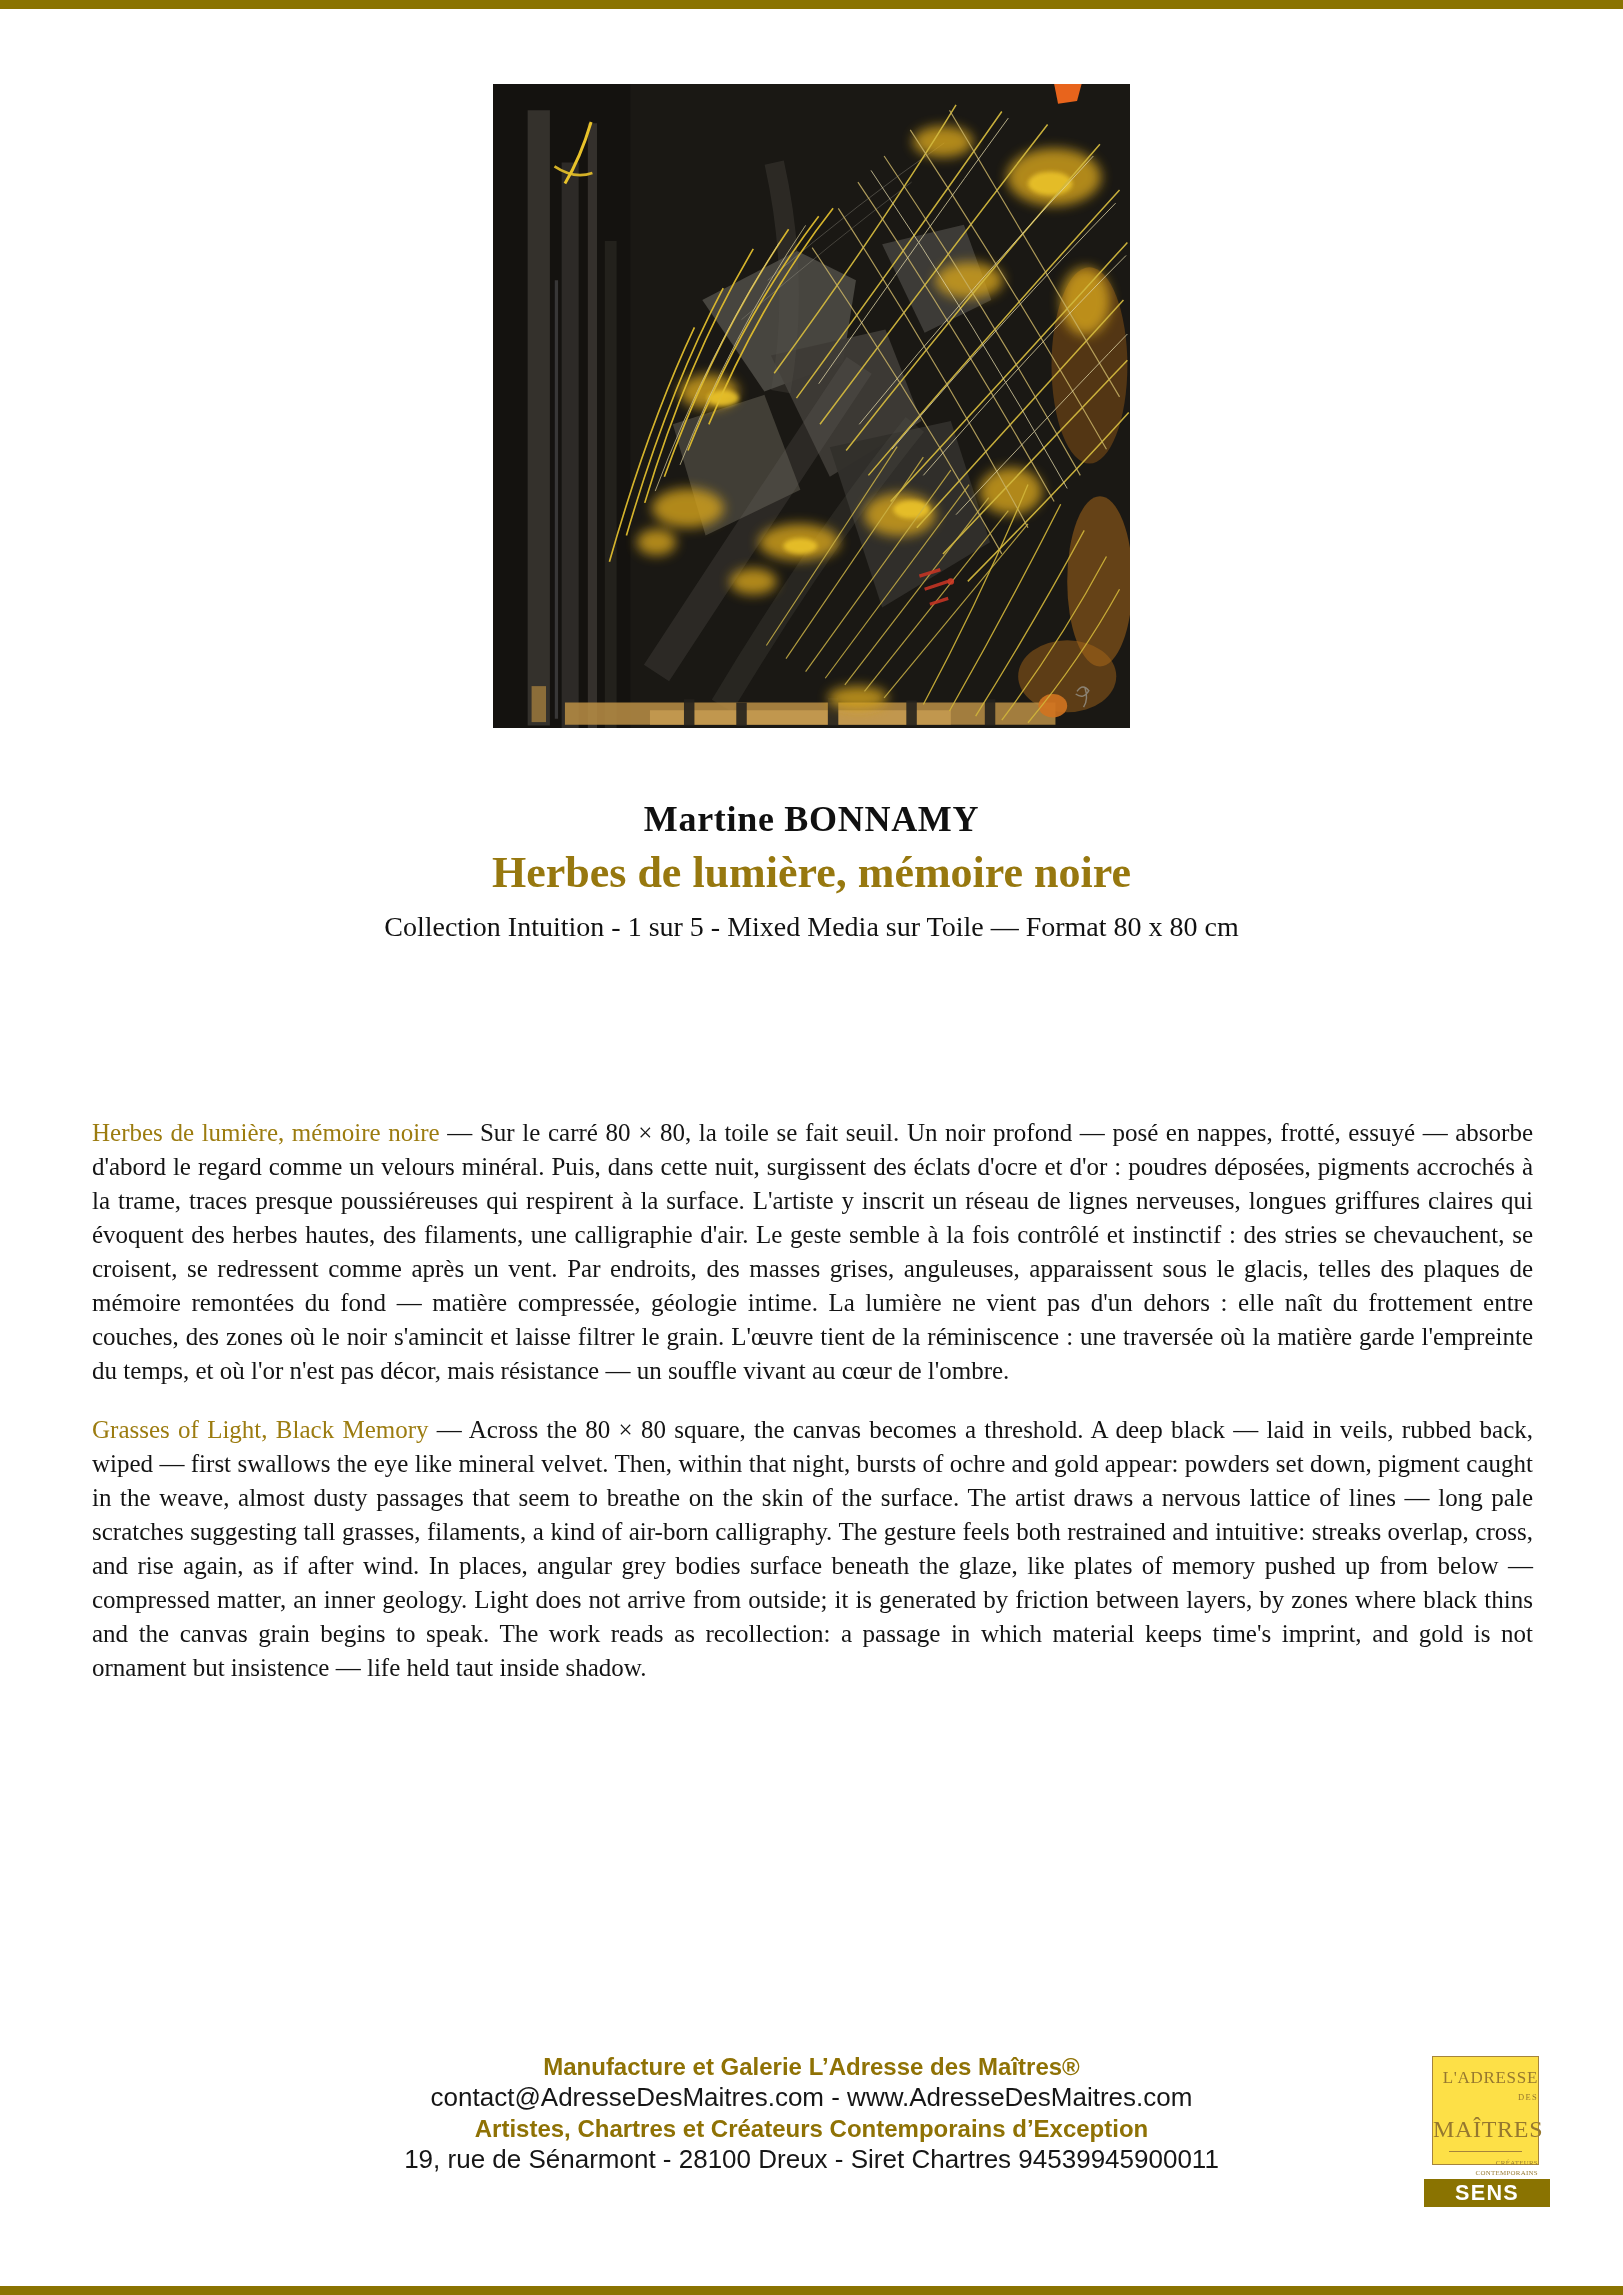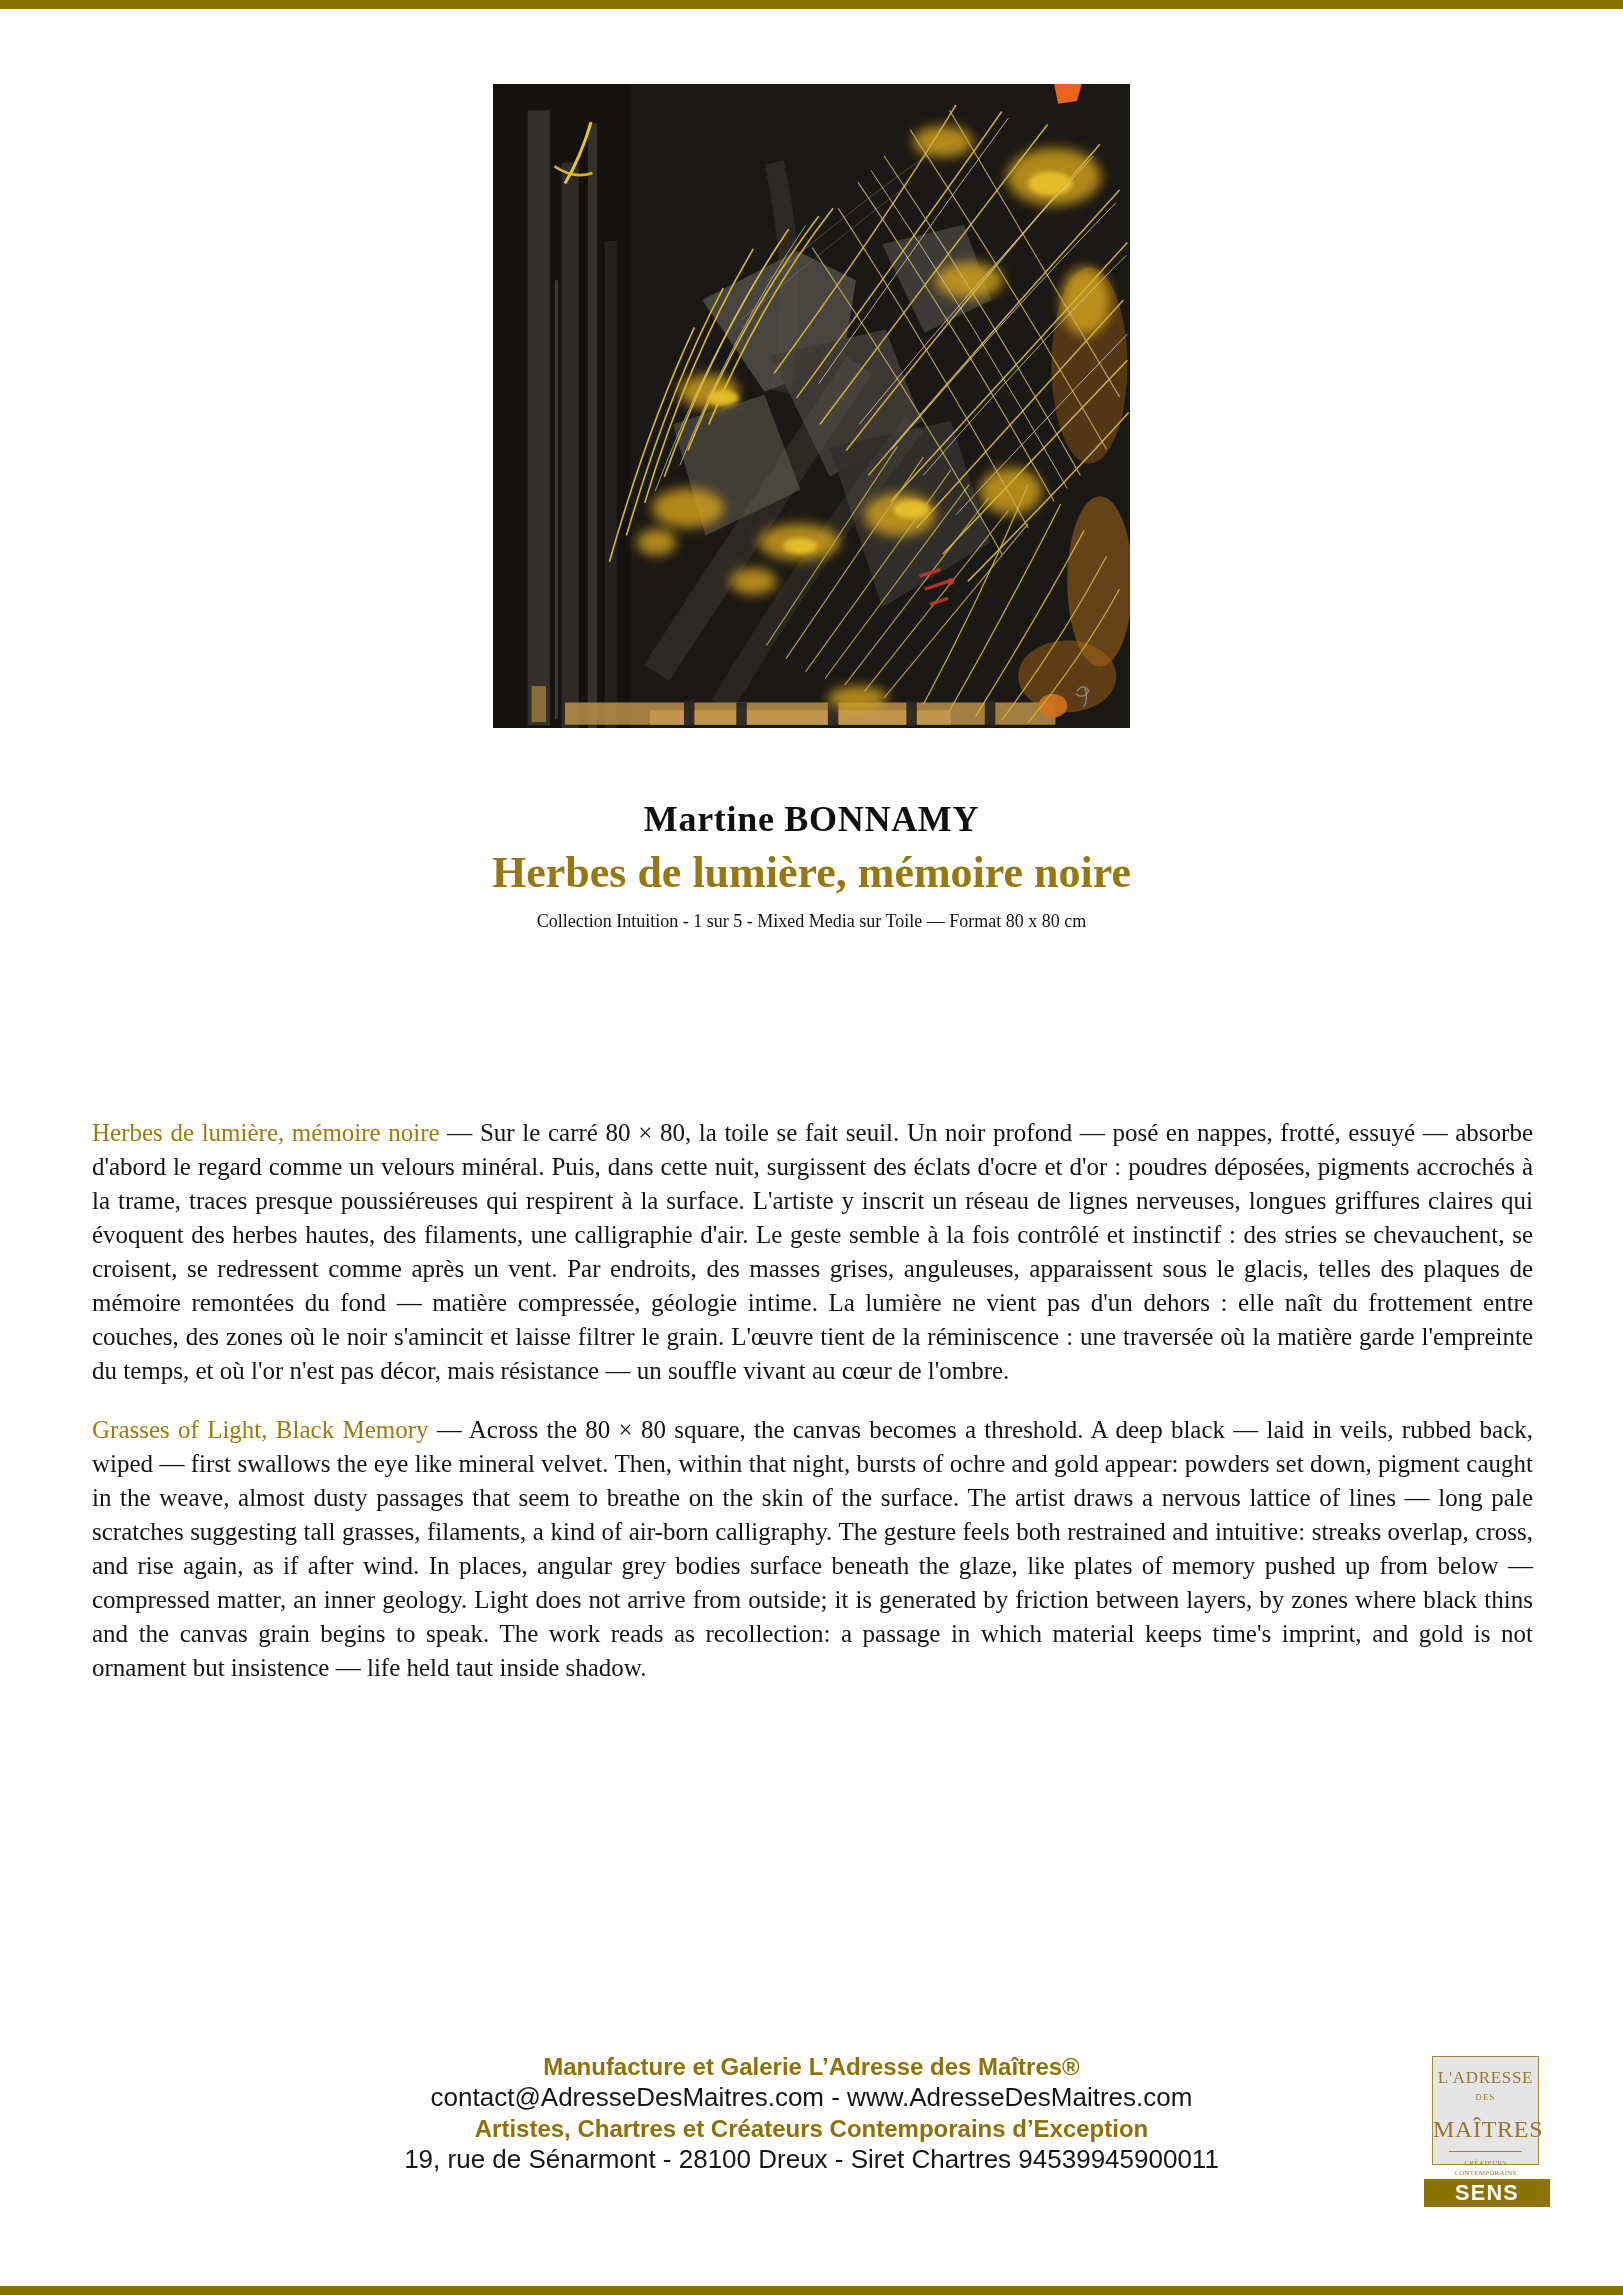--- a/index.html
+++ b/index.html
@@ -27,21 +27,21 @@
     text-align:center;font-size:36px;font-weight:700;color:#101010;
     letter-spacing:0.7px;margin:0;
   }
   .artwork-title{
     position:absolute;left:0;right:0;top:847px;
     text-align:center;font-size:44px;font-weight:700;color:#97780f;
     margin:0;
   }
   .artwork-subtitle{
     position:absolute;left:0;right:0;top:911px;
-    text-align:center;font-size:18px;font-weight:400;color:#121212;
+    text-align:center;font-size:28px;font-weight:400;color:#121212;
     margin:0;
   }
   .artwork-price{
     position:absolute;left:0;right:0;top:954px;
     text-align:center;font-size:30px;font-weight:700;color:#97780f;
     margin:0;
   }
 
   
   .descriptions{
@@ -58,22 +58,22 @@
     text-align:center;
     font-family:"Liberation Sans","DejaVu Sans",sans-serif;
   }
   .footer-text p{margin:0;line-height:31px;}
   .f-gold{font-size:24px;font-weight:700;color:#8f7205;}
   .f-black{font-size:26px;font-weight:400;color:#161616;}
 
   
   .logo-box{
     position:absolute;left:1432px;top:2056px;width:107px;height:109px;
-    box-sizing:border-box;border:1.3px solid #a5843c;background:#e5e5e5;
-    text-align:center;color:#96782f;
+    box-sizing:border-box;border:1.3px solid #a5843c;background:#fde047;
+    text-align:right;color:#96782f;
     font-family:"Liberation Serif","DejaVu Serif",serif;
   }
   .logo-l1{font-size:17px;letter-spacing:0.7px;margin-top:10.5px;}
   .logo-l2{font-size:8.5px;letter-spacing:1.3px;margin-top:4.6px;}
   .logo-l3{font-size:24px;letter-spacing:0.7px;margin-top:14px;}
   .logo-divider{width:73px;height:0;border-top:1px solid #a5843c;margin:7.9px auto 5.9px auto;}
   .logo-l4,.logo-l5,.logo-l6{font-size:6.9px;line-height:9.8px;letter-spacing:0.3px;}
 
   
   .sens-badge{

